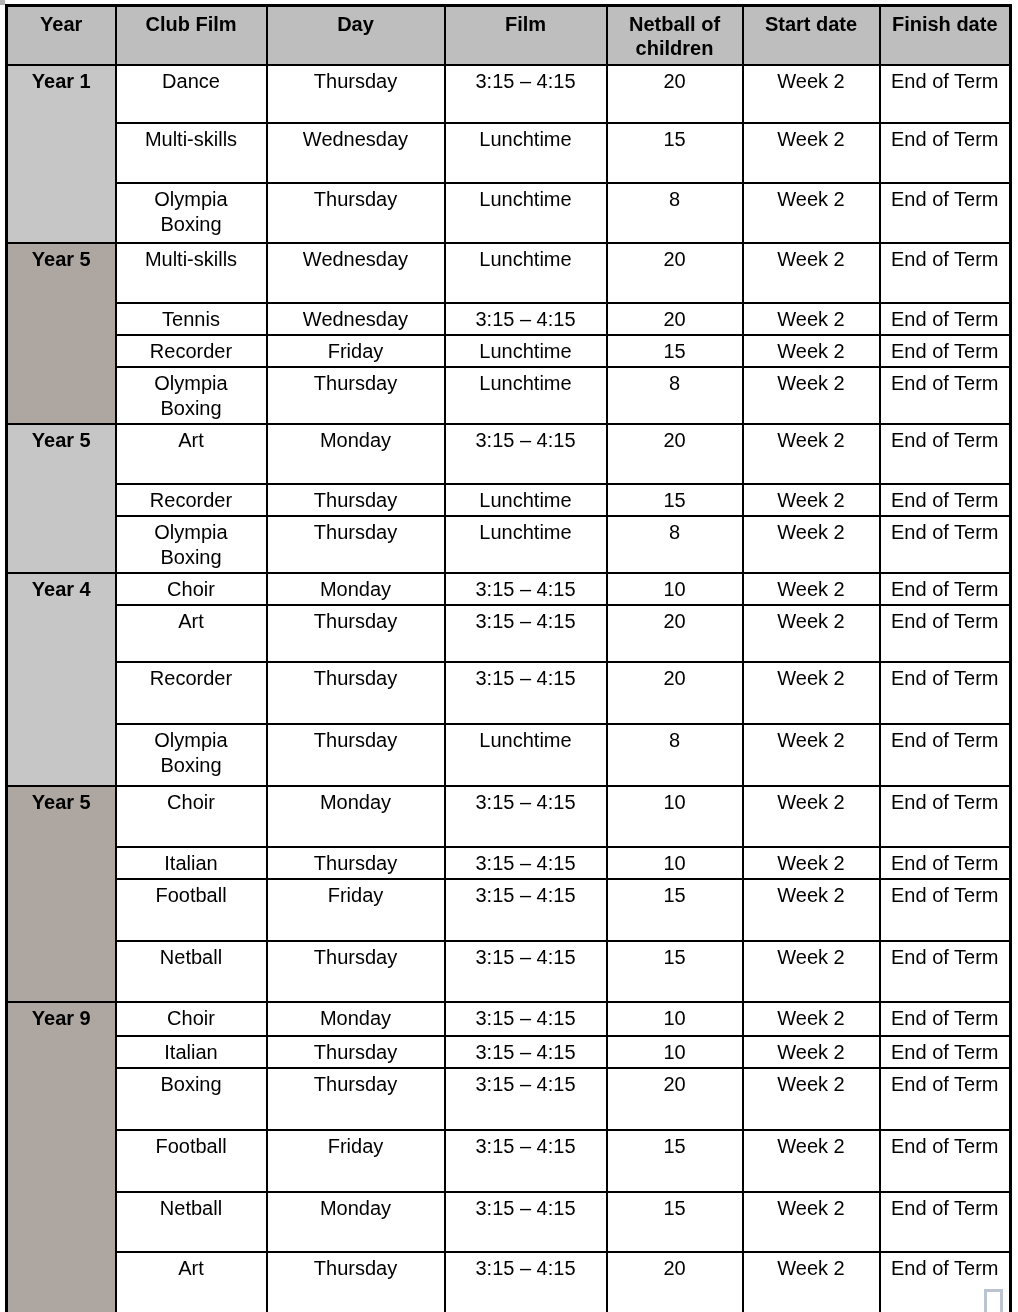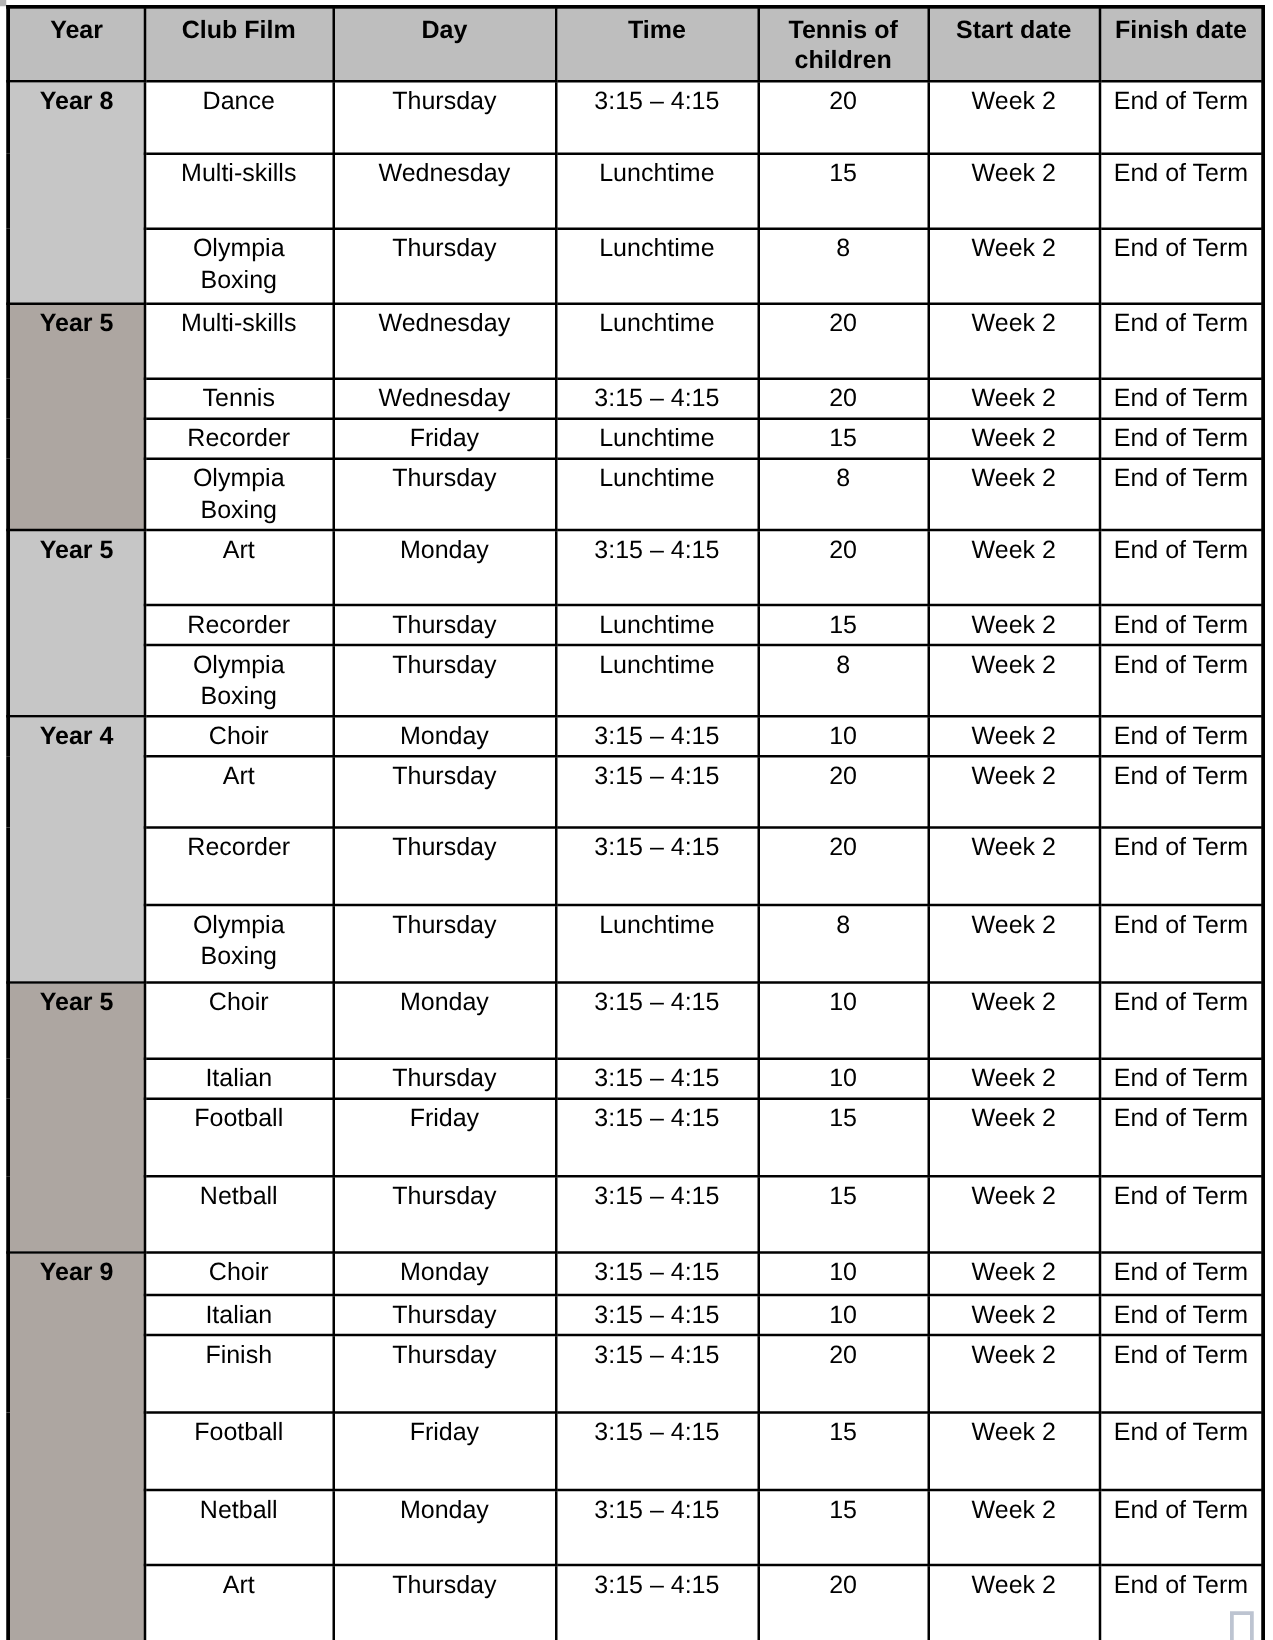--- a/index.html
+++ b/index.html
@@ -73,29 +73,29 @@
       <col style="width:162px">
       <col style="width:136px">
       <col style="width:137px">
       <col style="width:131px">
     </colgroup>
     <thead>
       <tr>
         <th>Year</th>
         <th>Club Film</th>
         <th>Day</th>
-        <th>Time</th>
-        <th>Tennis of children</th>
+        <th>Film</th>
+        <th>Netball of children</th>
         <th>Start date</th>
         <th>Finish date</th>
       </tr>
     </thead>
     <tbody>
         <tr style="height: 58px;">
-          <td class="year-cell light" rowspan="3">Year 8</td>
+          <td class="year-cell light" rowspan="3">Year 1</td>
           <td class="cell-club">Dance</td>
           <td class="cell-day">Thursday</td>
           <td class="cell-time">3:15 – 4:15</td>
           <td class="cell-children">20</td>
           <td class="cell-start">Week 2</td>
           <td class="cell-finish">End of Term</td>
         </tr>
         <tr style="height: 60px;">
           <td class="cell-club">Multi-skills</td>
           <td class="cell-day">Wednesday</td>
@@ -247,21 +247,21 @@
         </tr>
         <tr style="height: 31px;">
           <td class="cell-club">Italian</td>
           <td class="cell-day">Thursday</td>
           <td class="cell-time">3:15 – 4:15</td>
           <td class="cell-children">10</td>
           <td class="cell-start">Week 2</td>
           <td class="cell-finish">End of Term</td>
         </tr>
         <tr style="height: 62px;">
-          <td class="cell-club">Finish</td>
+          <td class="cell-club">Boxing</td>
           <td class="cell-day">Thursday</td>
           <td class="cell-time">3:15 – 4:15</td>
           <td class="cell-children">20</td>
           <td class="cell-start">Week 2</td>
           <td class="cell-finish">End of Term</td>
         </tr>
         <tr style="height: 62px;">
           <td class="cell-club">Football</td>
           <td class="cell-day">Friday</td>
           <td class="cell-time">3:15 – 4:15</td>

